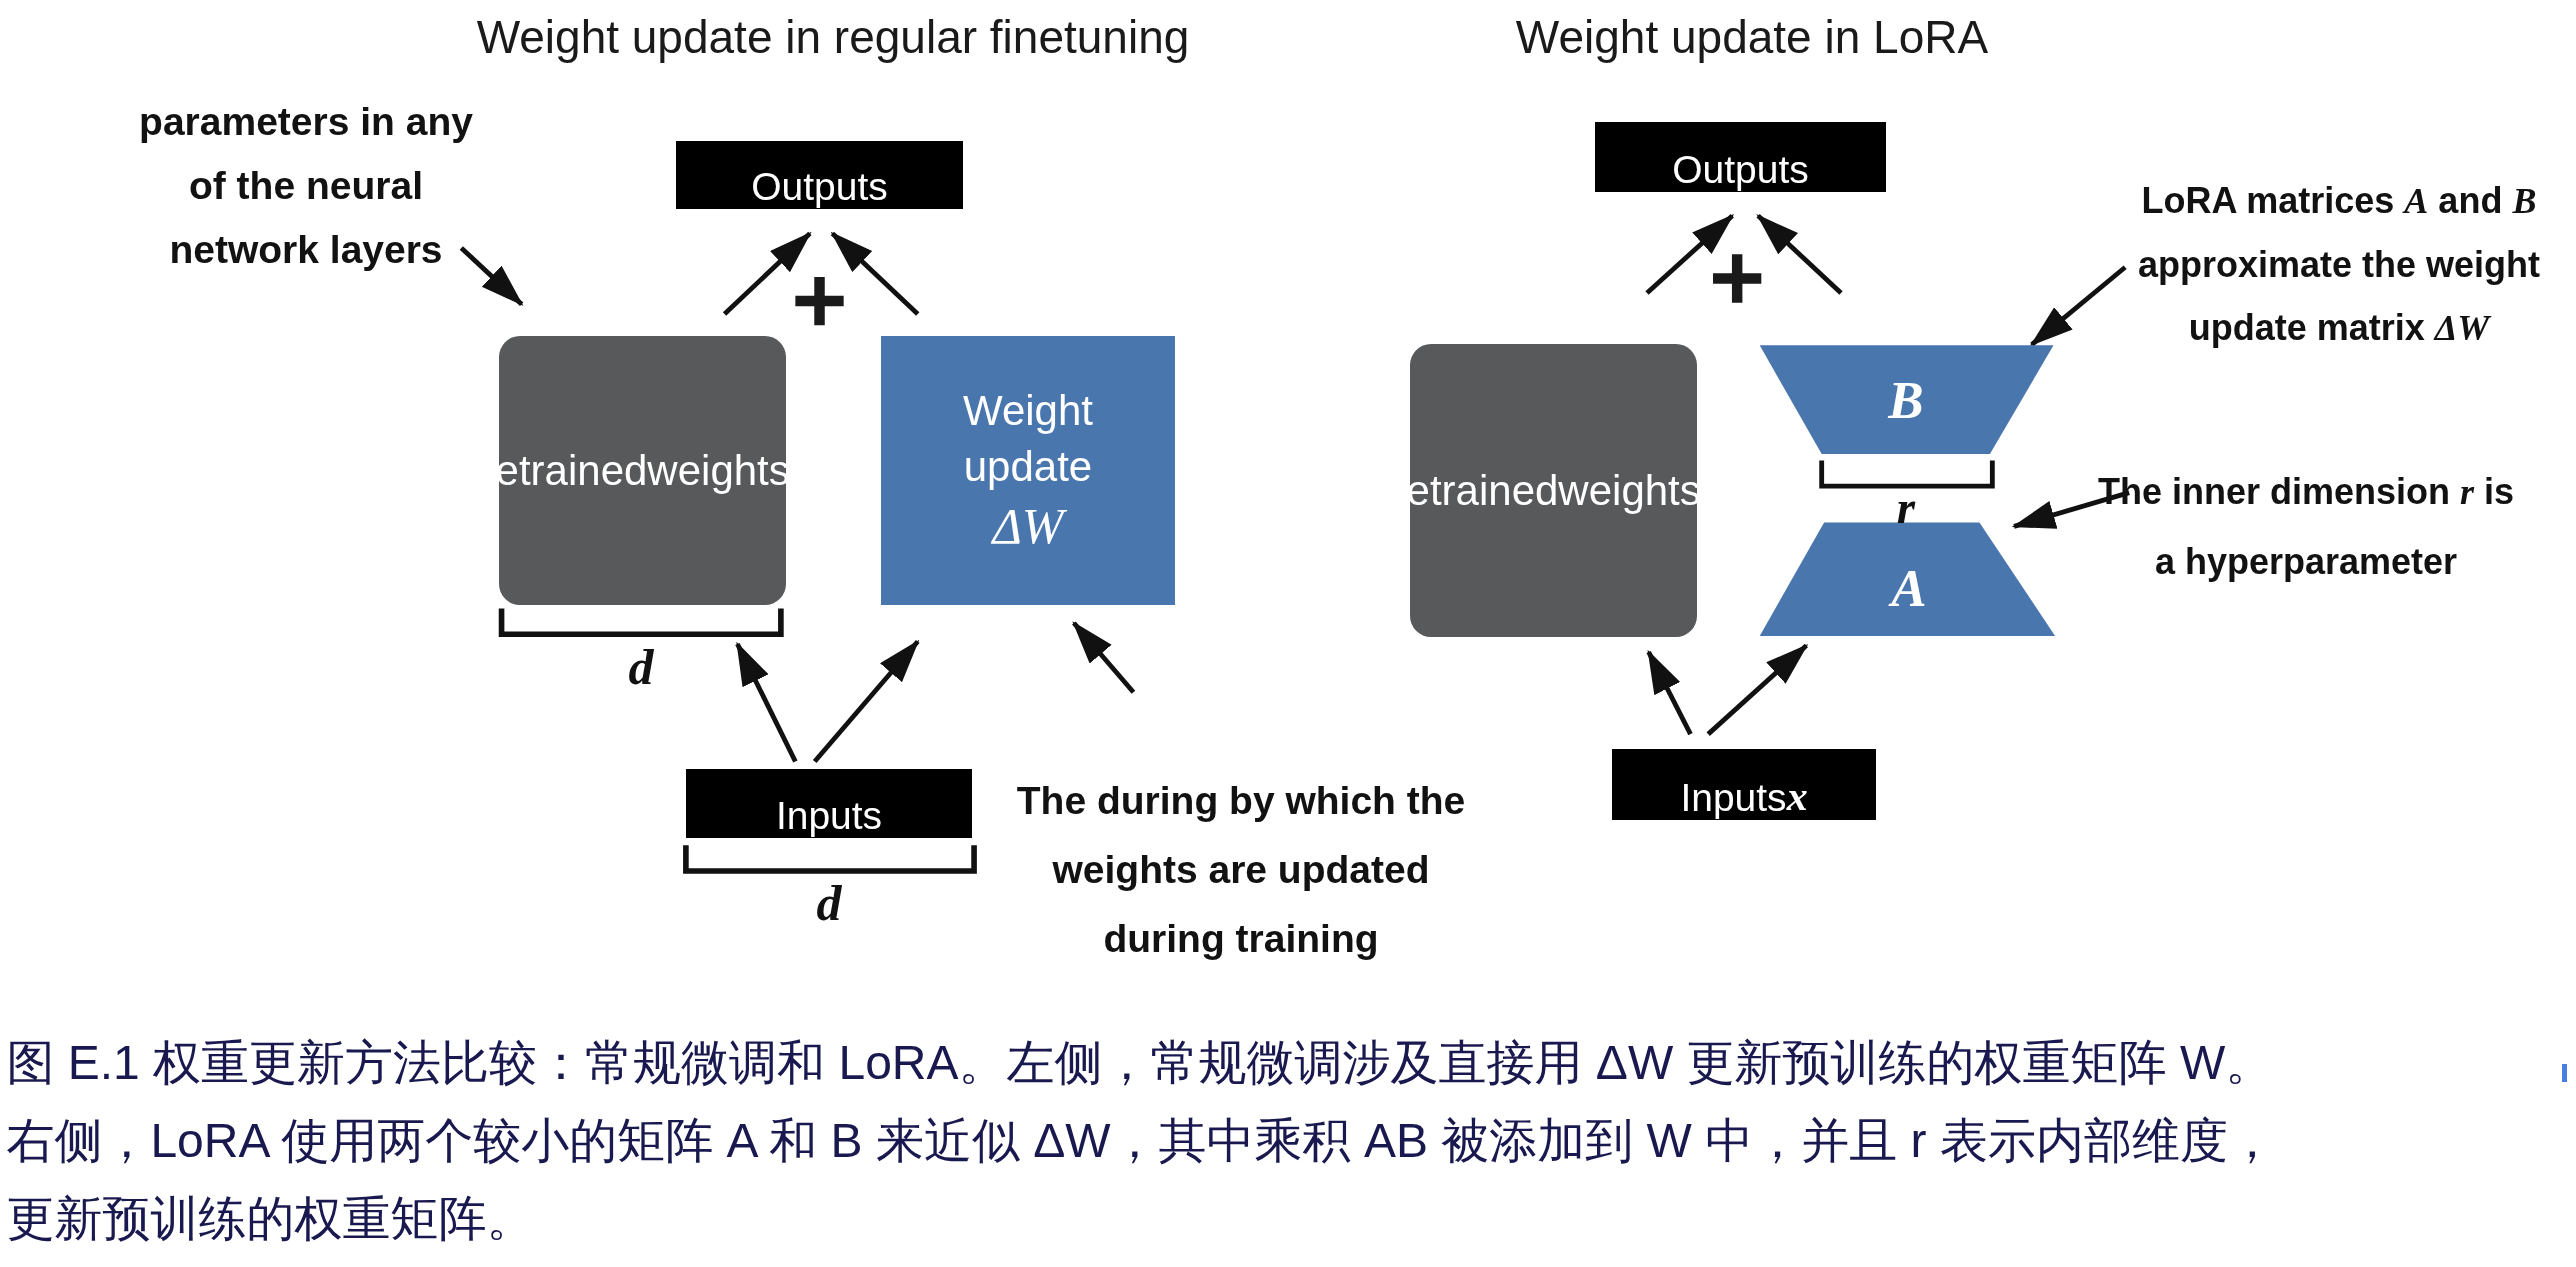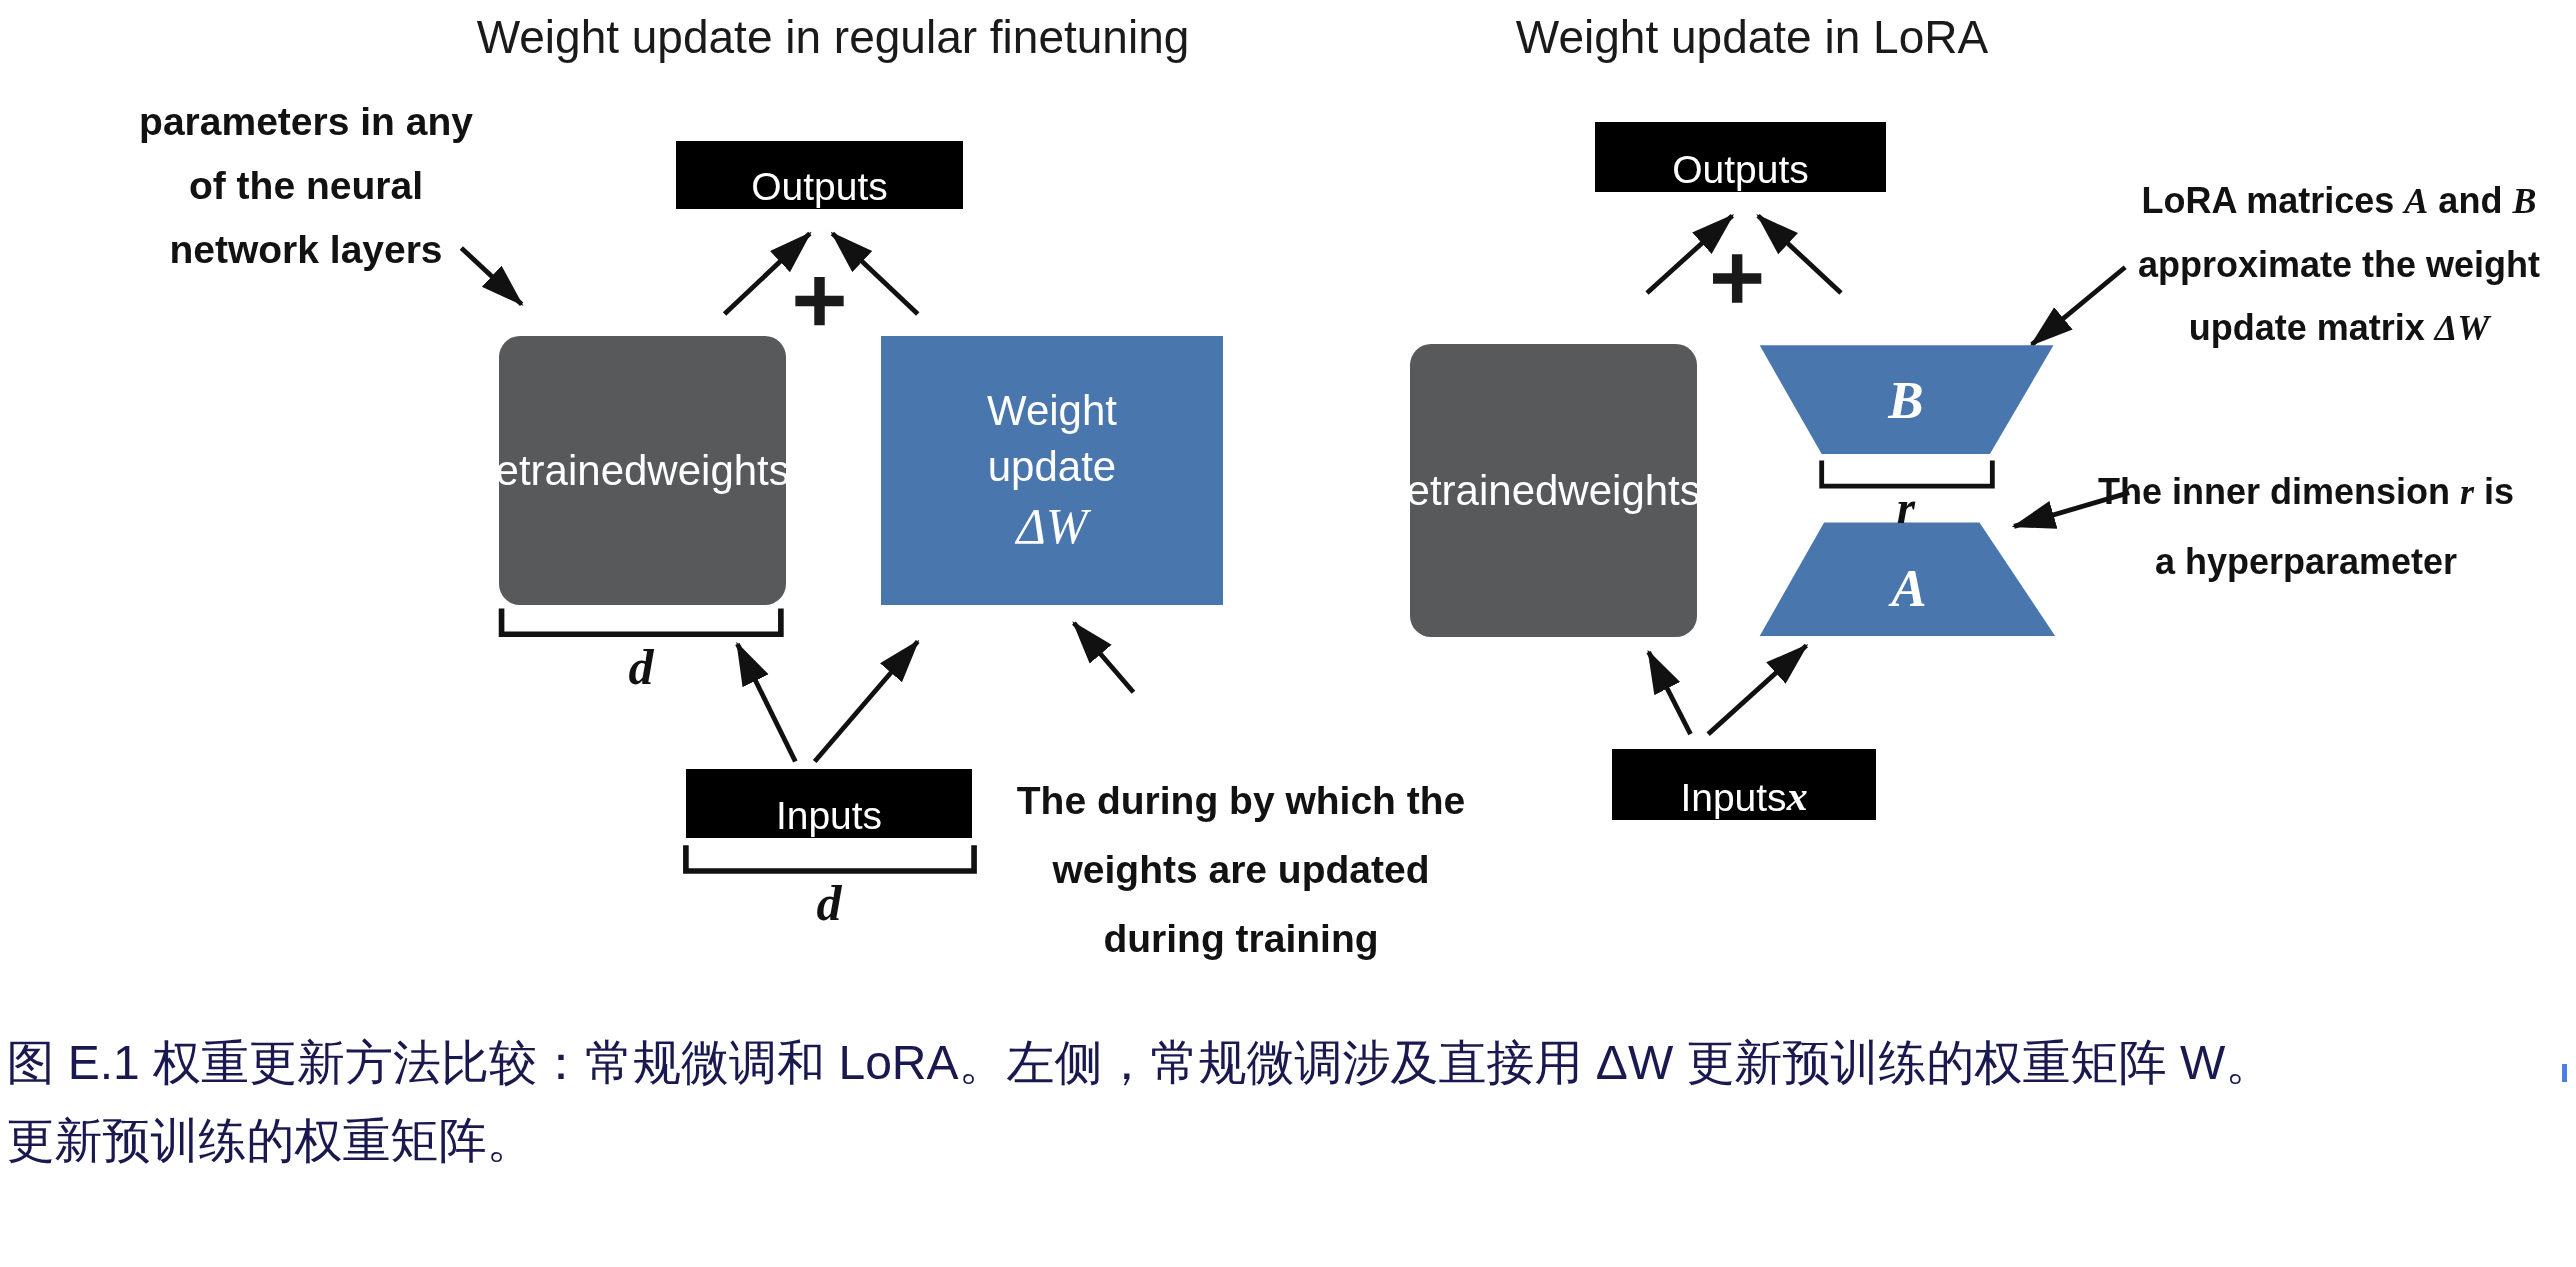--- a/index.html
+++ b/index.html
@@ -76,21 +76,21 @@
   <div class="abs blackbox" style="left:676px;top:141px;width:287px;height:68px">
     <span>Outputs</span>
   </div>
 
   <div class="abs graybox" style="left:499px;top:336px;width:287px;height:269px">
     <div>Pretrained</div>
     <div>weights</div>
     <div class="boxmath">W</div>
   </div>
 
-  <div class="abs bluebox" style="left:881px;top:336px;width:342px;height:269px">
+  <div class="abs bluebox" style="left:881px;top:336px;width:294px;height:269px">
     <div>Weight</div>
     <div>update</div>
     <div class="boxmath">ΔW</div>
   </div>
 
   <div class="abs ctr dimlabel" style="left:641px;top:638px">d</div>
 
   <div class="abs blackbox" style="left:686px;top:769px;width:286px;height:69px">
     <span>Inputs</span>
   </div>
@@ -131,18 +131,19 @@
     <div><span>update matrix </span><span class="mathit">ΔW</span></div>
   </div>
 
   <div class="abs ctr ann-sm" style="left:2306px;top:457px;line-height:69px">
     <div><span>The inner dimension </span><span class="mathit">r</span><span> is</span></div>
     <div>a hyperparameter</div>
   </div>
 
   <div class="abs caption" style="left:6.4px;top:1024px">
     <div>图 E.1 权重更新方法比较：常规微调和 LoRA。左侧，常规微调涉及直接用 ΔW 更新预训练的权重矩阵 W。</div>
+    <div>右侧，LoRA 使用两个较小的矩阵 A 和 B 来近似 ΔW，其中乘积 AB 被添加到 W 中，并且 r 表示内部维度，</div>
     <div>更新预训练的权重矩阵。</div>
   </div>
   <div class="abs cursor-mark" style="left:2562px;top:1064px"></div>
 
 </div>
 
 
 </body></html>

